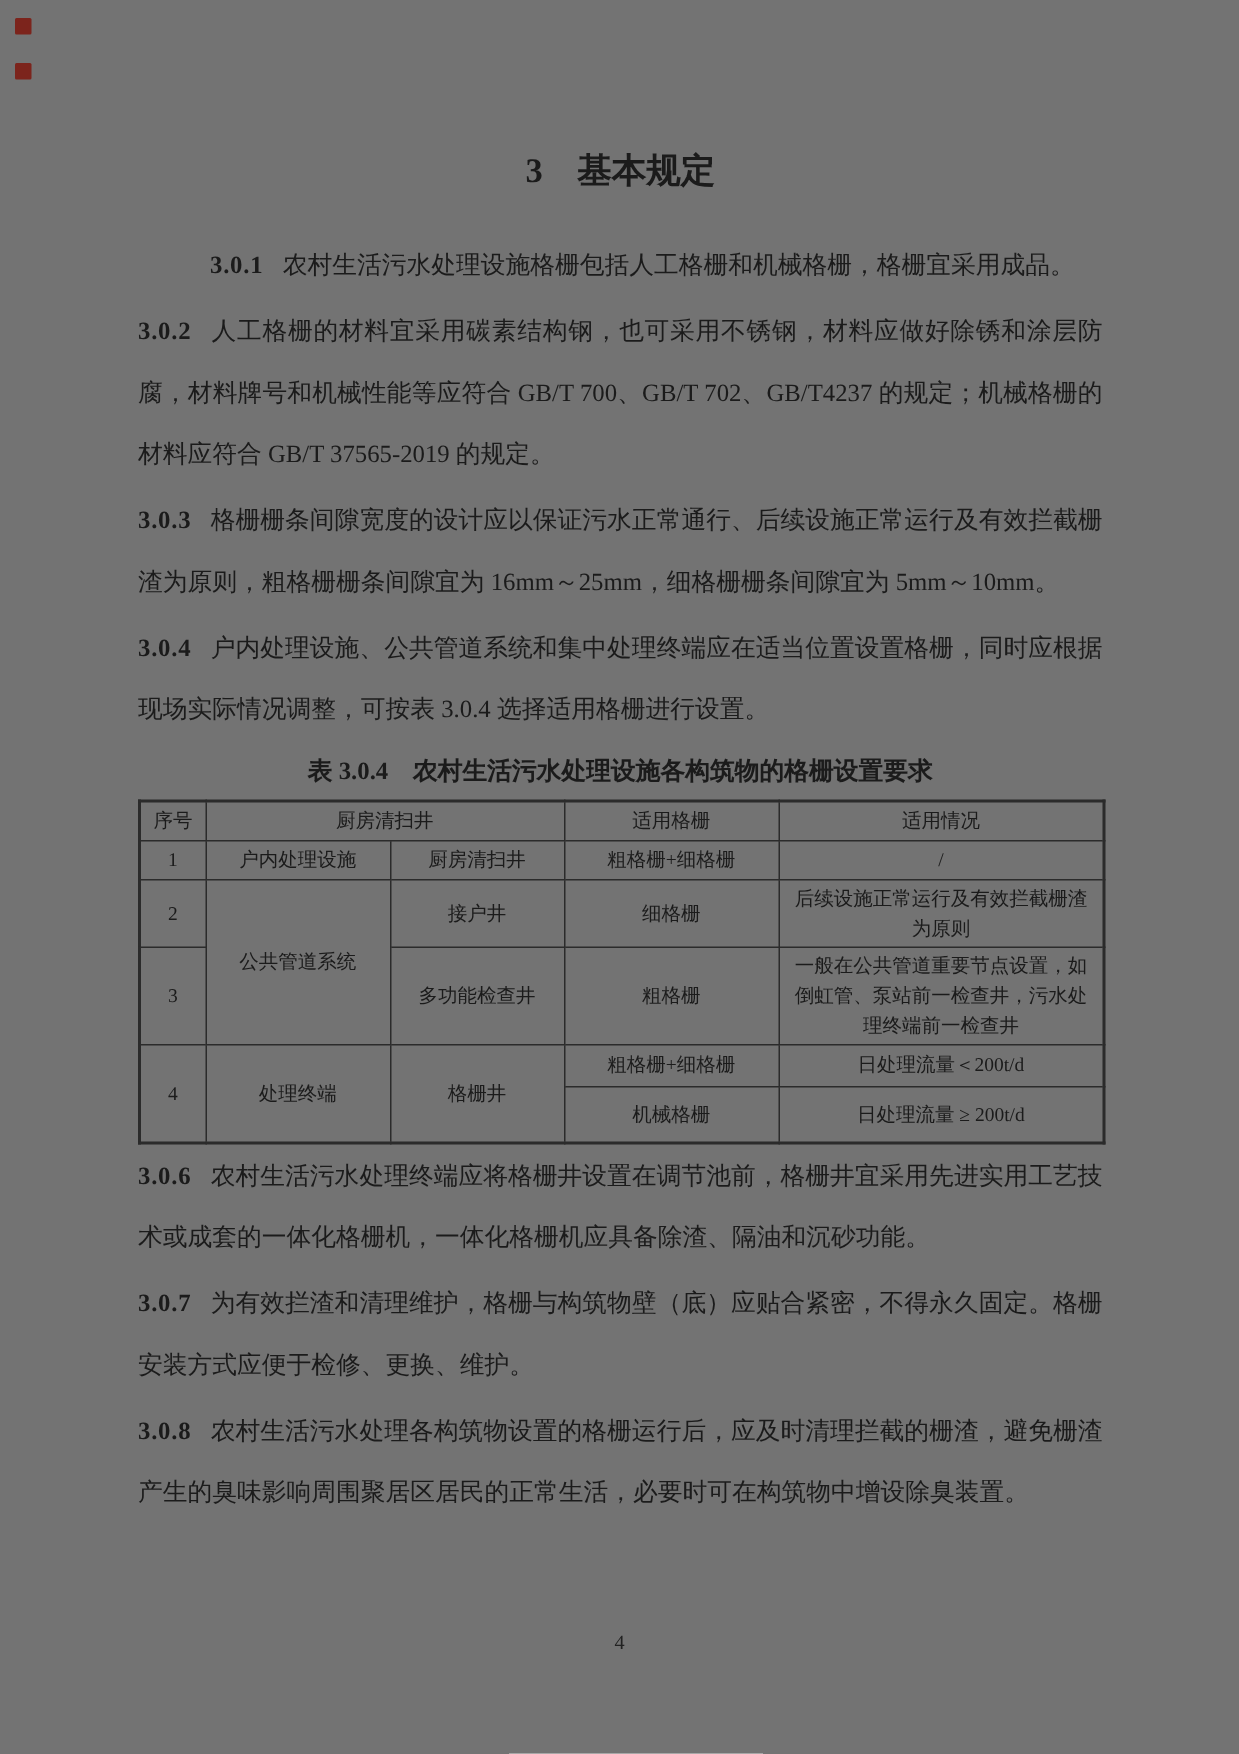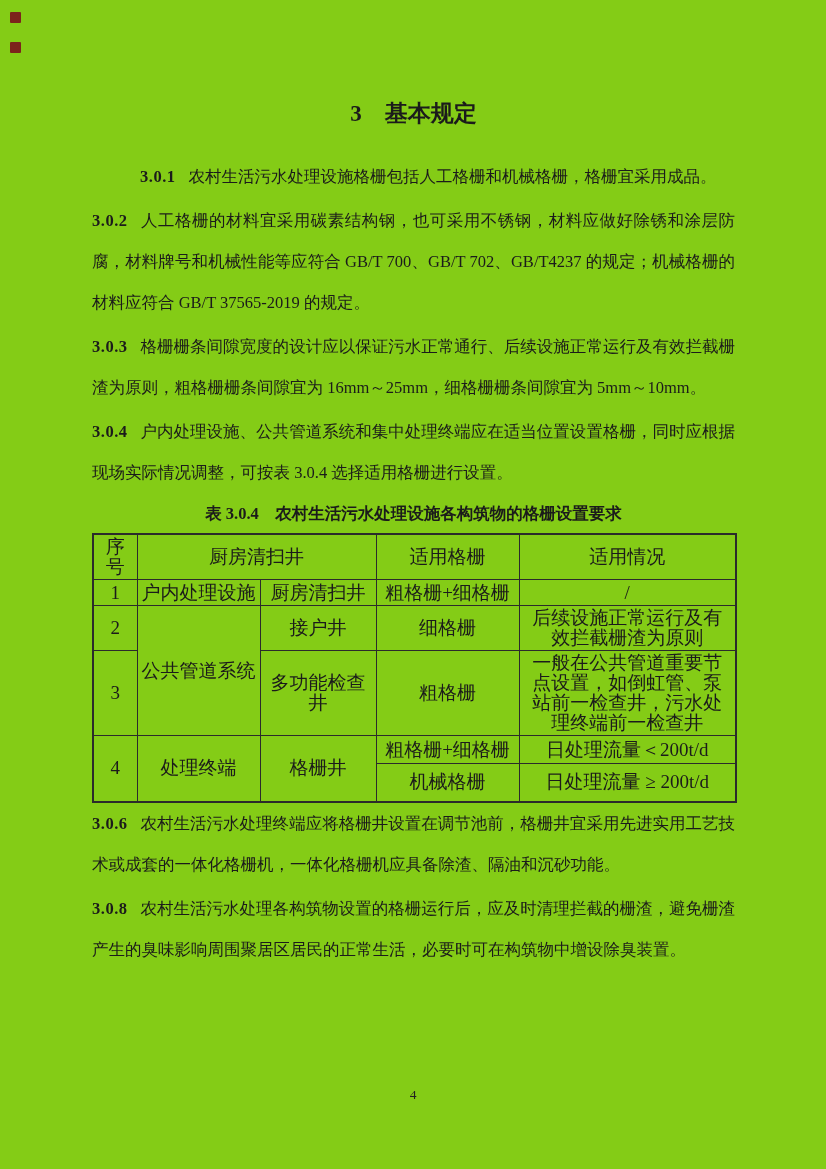--- a/index.html
+++ b/index.html
@@ -4,21 +4,21 @@
 <style>
   * { margin: 0; padding: 0; box-sizing: border-box; }
   html, body { background: #ffffff; }
   body {
     width: 826px; height: 1169px;
     position: relative;
     font-family: "Liberation Serif", "DejaVu Serif", serif;
     color: #1b1b1b;
     overflow: hidden;
   }
-  .page { position: absolute; inset: 0; background: #84cc16; }
+  .page { position: absolute; inset: 0; background: #737373; }
 
   .mark {
     position: absolute; left: 10px;
     width: 11px; height: 11px;
     background: #7c241c;
     border-radius: 1px;
   }
   .mark-1 { top: 12px; }
   .mark-2 { top: 42px; }
 
@@ -58,21 +58,21 @@
     font-size: 16.5px;
     line-height: 26px;
     white-space: pre-wrap;
   }
 
   table.reqtable {
     width: 643px;
     border-collapse: collapse;
     table-layout: fixed;
     border: 2px solid #2b2b2b;
-    font-size: 19px;
+    font-size: 13px;
   }
   table.reqtable th, table.reqtable td {
     border: 1px solid #2b2b2b;
     text-align: center;
     vertical-align: middle;
     font-weight: normal;
     padding: 2px 4px;
     line-height: 20px;
   }
   col.c-index   { width: 44px;  }
@@ -165,20 +165,21 @@
         <tr class="r-4b">
           <td>机械格栅</td>
           <td>日处理流量 ≥ 200t/d</td>
         </tr>
       </tbody>
     </table>
 
 
     <p class="para"><span class="pnum">3.0.6</span><span>农村生活污水处理终端应将格栅井设置在调节池前，格栅井宜采用先进实用工艺技术或成套的一体化格栅机，一体化格栅机应具备除渣、隔油和沉砂功能。</span></p>
 
+    <p class="para"><span class="pnum">3.0.7</span><span>为有效拦渣和清理维护，格栅与构筑物壁（底）应贴合紧密，不得永久固定。格栅安装方式应便于检修、更换、维护。</span></p>
 
     <p class="para"><span class="pnum">3.0.8</span><span>农村生活污水处理各构筑物设置的格栅运行后，应及时清理拦截的栅渣，避免栅渣产生的臭味影响周围聚居区居民的正常生活，必要时可在构筑物中增设除臭装置。</span></p>
 
   </div>
 
   <div class="page-number">4</div>
 
 </div>
 
 </body></html>

